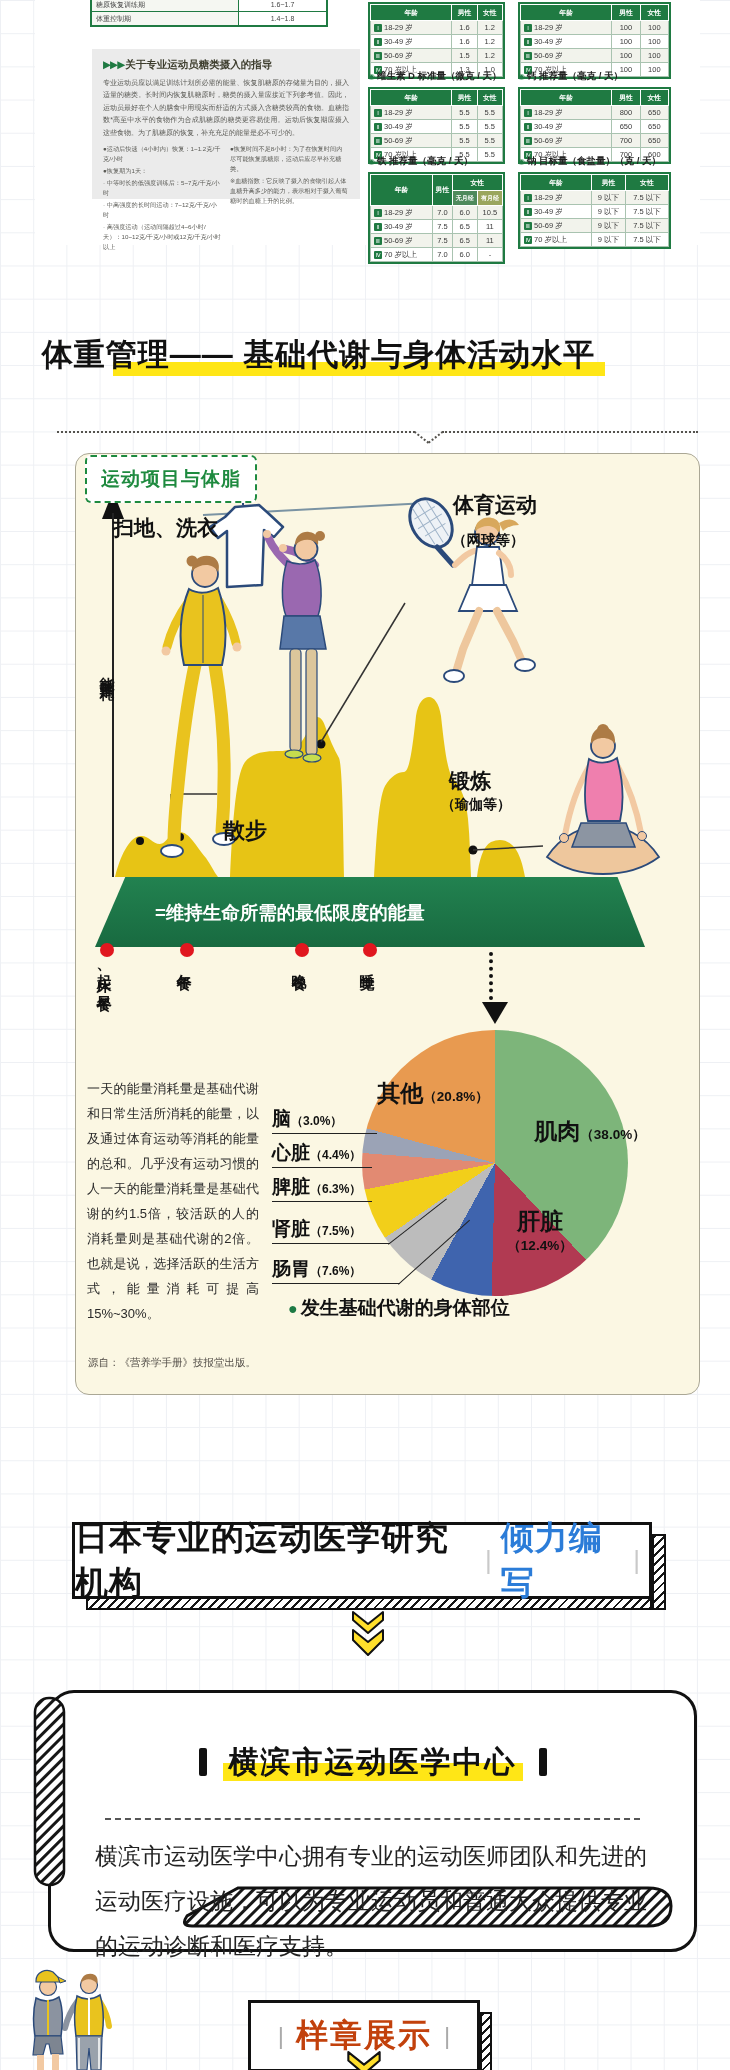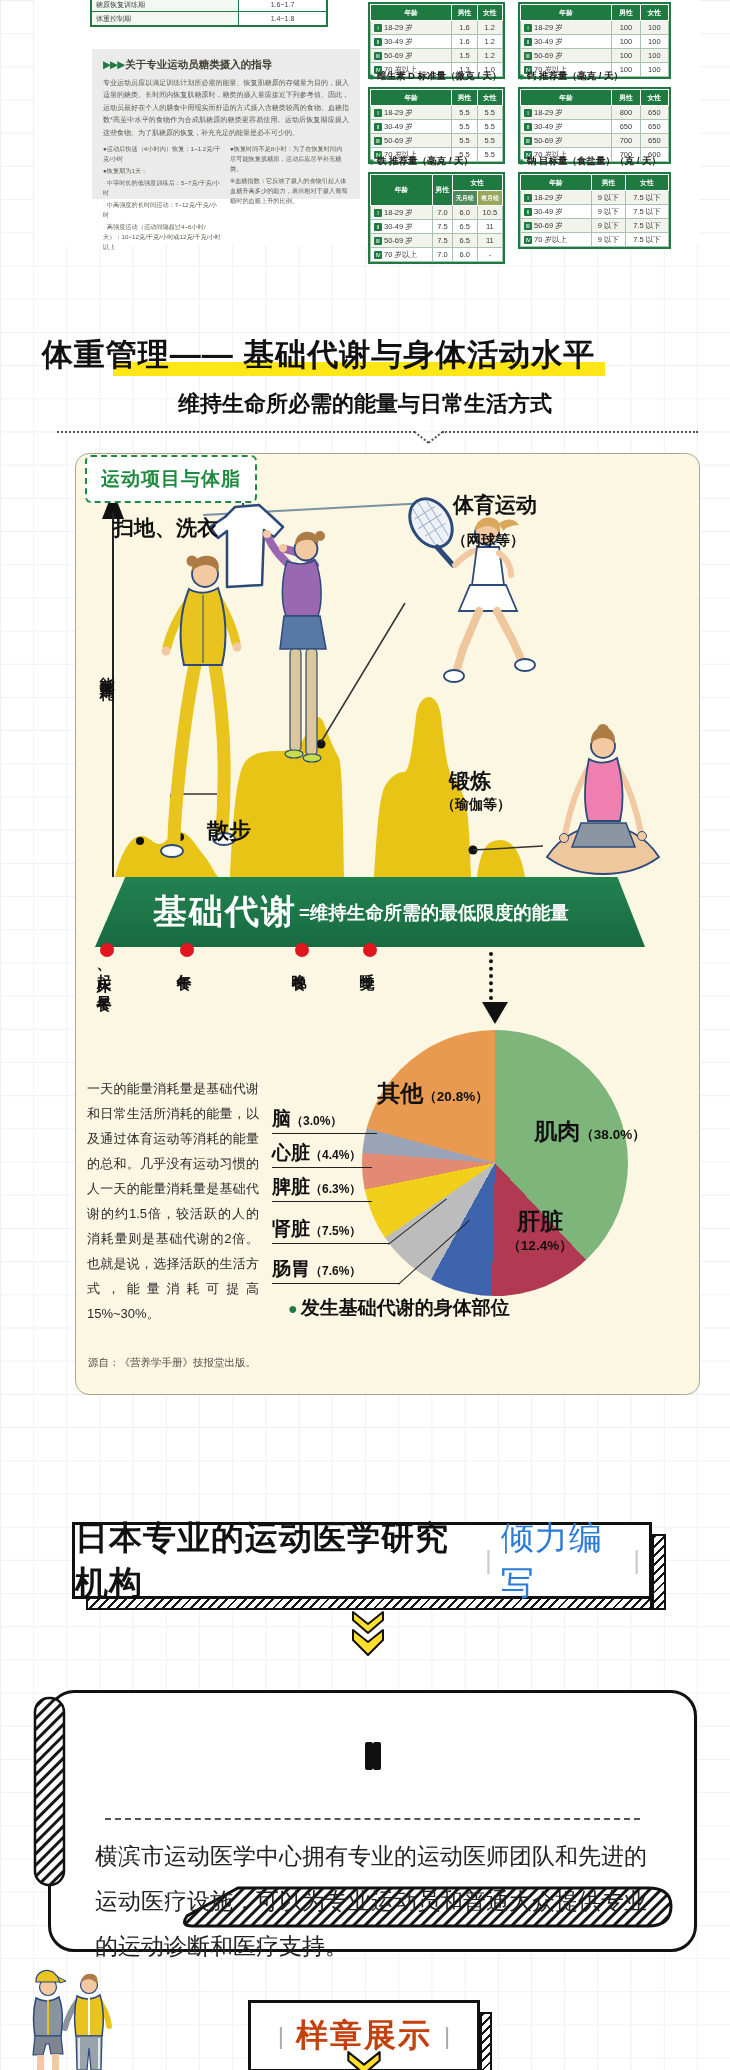--- a/index.html
+++ b/index.html
@@ -65,21 +65,21 @@
   .callout .sl-n{font-size:19px;font-weight:900;}
   .callout .sl-p{font-size:12px;font-weight:700;}
   .conn{height:0;border-top:1.5px solid #222;transform-origin:left top;}
   .legend{left:288px;top:1295px;font-size:19px;font-weight:900;color:#111;}
   .legend .dot{color:#1d7a44;font-size:16px;margin-right:3px;}
   .source{left:88px;top:1356px;font-size:10.5px;color:#55504a;}
   
   .ebanner{left:72px;top:1522px;width:580px;height:77px;background:#fff;border:3px solid #111;box-sizing:border-box;
     display:flex;align-items:center;justify-content:center;}
   .ebanner .blk{font-size:33px;font-weight:900;color:#111;letter-spacing:1px;}
-  .ebanner .blu{font-size:33px;font-weight:400;color:#2b7cd8;letter-spacing:1px;}
+  .ebanner .blu{font-size:33px;font-weight:700;color:#2b7cd8;letter-spacing:1px;}
   .ebanner .bar{color:#c9c9c9;font-size:26px;font-weight:300;margin:0 9px;}
   .hatch{background:repeating-linear-gradient(135deg,#161616 0 2px,#fff 2px 6.5px);border:2px solid #111;box-sizing:border-box;}
   
   .scard{left:48px;top:1690px;width:649px;height:262px;background:#fff;border:3px solid #111;border-radius:26px;box-sizing:border-box;}
   .sc-titlebox{left:48px;top:1742px;width:649px;text-align:center;}
   .sc-bar{display:inline-block;width:8px;height:28px;background:#111;border-radius:2px;vertical-align:-4px;}
   .sc-title{display:inline-block;margin:0 16px;font-size:30px;font-weight:900;color:#111;letter-spacing:2px;
     background:linear-gradient(transparent 52%,#ffe616 52%,#ffe616 94%,transparent 94%);padding:0 6px;}
   .sc-dash{left:105px;top:1818px;width:535px;border-top:2px dashed #555;}
   .sc-para{left:95px;top:1834px;width:552px;font-size:23px;line-height:1.95;color:#222;font-weight:500;text-align:justify;}
@@ -354,21 +354,20 @@
               <td>9 以下</td>
               <td>7.5 以下</td>
             </tr>
           </tbody>
         </table>
       </div>
   </div>
 
   <div class="abs hl-strip"></div>
   <div class="abs headline">体重管理—— 基础代谢与身体活动水平</div>
-  <div class="abs subhead">维持生命所必需的能量与日常生活方式</div>
   <div class="abs dotseg" style="left:57px;top:431px;width:358px;"></div>
   <div class="abs notch" style="left:415px;top:431px;transform:rotate(38deg);"></div>
   <div class="abs notch" style="left:428px;top:442px;transform:rotate(-38deg);"></div>
   <div class="abs dotseg" style="left:442px;top:431px;width:256px;"></div>
 
   <div class="abs card"></div>
 
   <svg class="abs illus" viewBox="0 0 625 945">
 
     <polygon points="38,38 27,66 49,66" fill="#111"></polygon>
@@ -459,26 +458,25 @@
       <circle cx="489" cy="385" r="4.5" fill="#f2c9a2" stroke="#2b4a7a" stroke-width="1"></circle>
       <circle cx="567" cy="383" r="4.5" fill="#f2c9a2" stroke="#2b4a7a" stroke-width="1"></circle>
     </g>
   </svg>
 
   <div class="abs tag">运动项目与体脂</div>
   <div class="abs axis-label">能量消耗</div>
   <div class="abs act-label" style="left:113px;top:514px;font-size:21px;">扫地、洗衣</div>
   <div class="abs act-label" style="left:453px;top:491px;font-size:21px;">体育运动</div>
   <div class="abs act-label" style="left:452px;top:531px;font-size:14.5px;font-weight:700;">（网球等）</div>
-  <div class="abs act-label" style="left:207px;top:816px;font-size:22px;">散步</div>
+  <div class="abs act-label" style="left:223px;top:816px;font-size:22px;">散步</div>
   <div class="abs act-label" style="left:449px;top:767px;font-size:21px;">锻炼</div>
   <div class="abs act-label" style="left:441px;top:796px;font-size:14px;font-weight:700;">（瑜伽等）</div>
 
   <div class="abs gbanner">
-    <span class="big">基础代谢</span>
     <span class="eq">=维持生命所需的最低限度的能量</span>
   </div>
 
   <div class="abs tdot" style="left:100px;top:943px;"></div>
   <div class="abs tdot" style="left:180px;top:943px;"></div>
   <div class="abs tdot" style="left:295px;top:943px;"></div>
   <div class="abs tdot" style="left:363px;top:943px;"></div>
   <div class="abs tl" style="left:94px;top:962px;height:116px;">起床、早餐</div>
   <div class="abs tl" style="left:174px;top:962px;height:60px;">午餐</div>
   <div class="abs tl" style="left:289px;top:962px;height:60px;">晚餐</div>
@@ -537,21 +535,21 @@
   </svg>
 
   <div class="abs scard"></div>
   <svg class="abs" style="left:33px;top:1696px;" width="36" height="192" viewBox="0 0 36 192">
     <rect x="2" y="2" width="29" height="187" rx="14" fill="url(#hp)" stroke="#111" stroke-width="2.5"></rect>
   </svg>
   <svg class="abs" style="left:178px;top:1884px;" width="517" height="48" viewBox="0 0 517 48">
     <path d="M60,4 L470,4 Q493,4 493,22 Q493,42 470,42 L14,42 Q2,42 9,32 Z" fill="url(#hp)" stroke="#111" stroke-width="3"></path>
   </svg>
   <div class="abs sc-titlebox">
-    <span class="sc-bar"></span><span class="sc-bar"></span>
+    <span class="sc-bar"></span><span class="sc-title">横滨市运动医学中心</span><span class="sc-bar"></span>
   </div>
   <div class="abs sc-dash"></div>
   <div class="abs sc-para">横滨市运动医学中心拥有专业的运动医师团队和先进的运动医疗设施，可以为专业运动员和普通大众提供专业的运动诊断和医疗支持。</div>
 
   <svg class="abs" style="left:5px;top:1956px;" width="110" height="114" viewBox="0 0 110 114">
     <path d="M72,46 C66,54 62,64 60,72" stroke="#8b93a0" stroke-width="6" fill="none" stroke-linecap="round"></path>
     <circle cx="43" cy="31" r="8.5" fill="#f2c9a2" stroke="#2b4a7a" stroke-width="1.2"></circle>
     <path d="M31,25 C31,16 41,12 48,16 L53,21 L55,26 L31,26 Z" fill="#e9c31e" stroke="#2b4a7a" stroke-width="1.2"></path>
     <path d="M53,21 L61,25 L55,27 Z" fill="#e9c31e" stroke="#2b4a7a" stroke-width="1"></path>
     <path d="M31,42 C28,54 28,68 30,80 L56,80 C58,66 58,52 54,41 C46,46 38,46 31,42 Z" fill="#8b93a0" stroke="#2b4a7a" stroke-width="1.5"></path>

